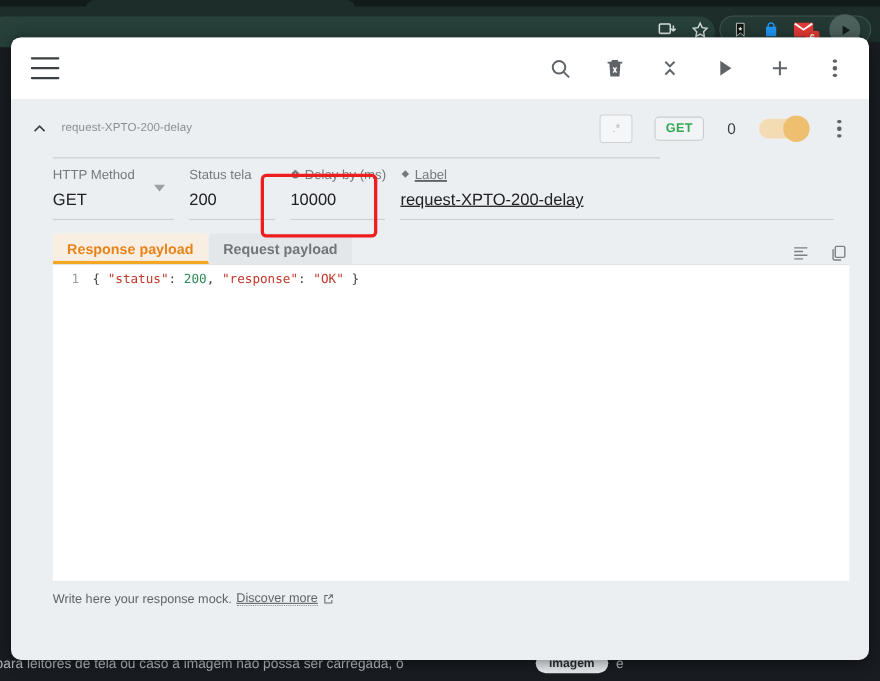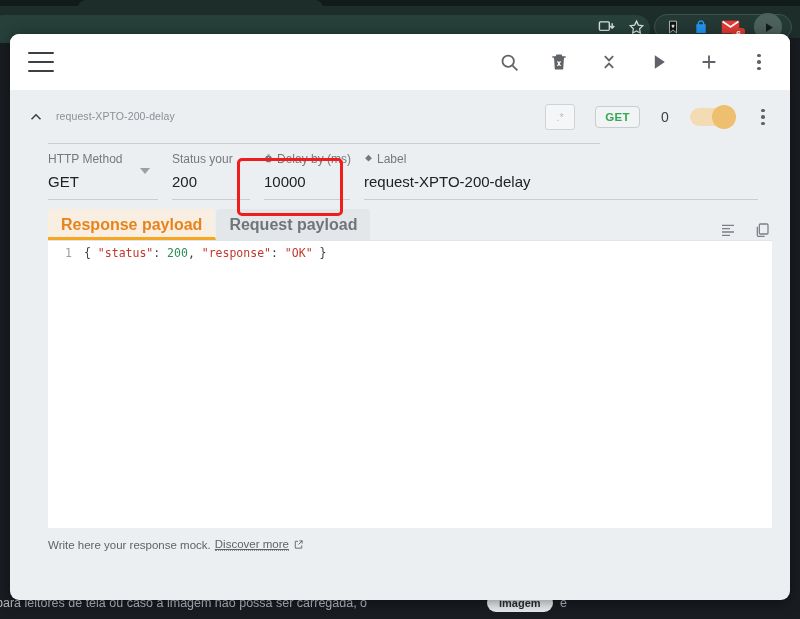--- a/index.html
+++ b/index.html
@@ -151,40 +151,40 @@
   }
   .field-value {
     font-size: 15px; color: #202124; margin-top: 7px; white-space: nowrap;
   }
   .field-underline {
     position: absolute; left: 0; right: 14px; bottom: 2px; height: 1px; background: #c9ced2;
   }
   .f-method { width: 124px; }
   .f-status { width: 92px; }
   .f-delay  { width: 100px; }
-  .f-label  { flex: 1; }
+  .f-label  { flex: 1; text-decoration: underline; }
   .select-caret {
     position: absolute; right: 22px; top: 16px;
     width: 0; height: 0; border-left: 5px solid transparent;
     border-right: 5px solid transparent; border-top: 6px solid #9aa0a6;
   }
   .red-box {
     position: absolute; left: 237px; top: 158px;
     width: 106px; height: 58px;
     border: 3px solid #f01d1d; border-radius: 5px;
     pointer-events: none;
   }
 
   
   .tabs-row {
     position: relative; margin: 8px 18px 0 38px;
     display: flex; align-items: flex-end; height: 30px;
   }
   .tab {
-    font-size: 16px; font-weight: bold; color: #70757a;
+    font-size: 13px; font-weight: bold; color: #70757a;
     padding: 7px 13px 6px; background: #e4e7ea;
     border-radius: 4px 4px 0 0; cursor: pointer;
     border-right: 1px solid #eceff1;
   }
   .tab.active { color: #e8831a; background: #f8efe2;
     border-bottom: 3px solid #f5a623; padding-bottom: 3px; }
   .tabs-right { margin-left: auto; display: flex; align-items: center; gap: 14px; }
   .tr-icon { width: 20px; height: 20px; color: #7b8085; display: flex;
     align-items: center; justify-content: center; cursor: pointer; }
 
@@ -342,21 +342,21 @@
   </div>
 
   <div class="fields-row">
     <div class="field f-method">
       <div class="field-label">HTTP Method</div>
       <div class="field-value">GET</div>
       <div class="select-caret"></div>
       <div class="field-underline"></div>
     </div>
     <div class="field f-status">
-      <div class="field-label">Status your</div>
+      <div class="field-label">Status tela</div>
       <div class="field-value">200</div>
       <div class="field-underline"></div>
     </div>
     <div class="field f-delay">
       <div class="field-label">
         <span>
           <svg width="9" height="9" viewBox="0 0 24 24" fill="#75797d">
             <path d="M9 1h6v2H9zM12 4a9 9 0 100 18 9 9 0 000-18zm1 10h-4v-2h2V8h2z"></path>
           </svg>
         </span>

